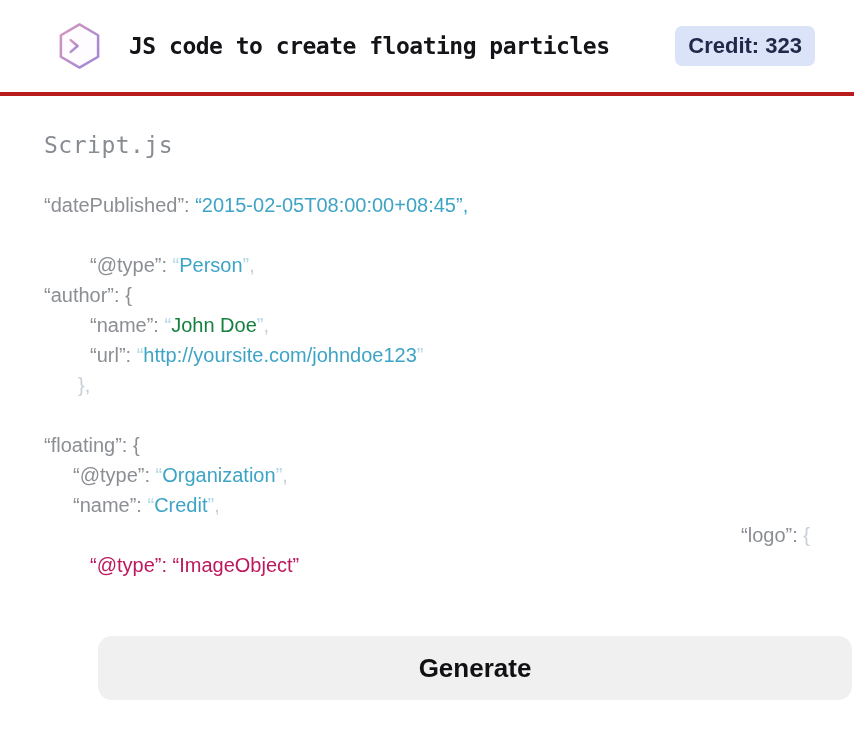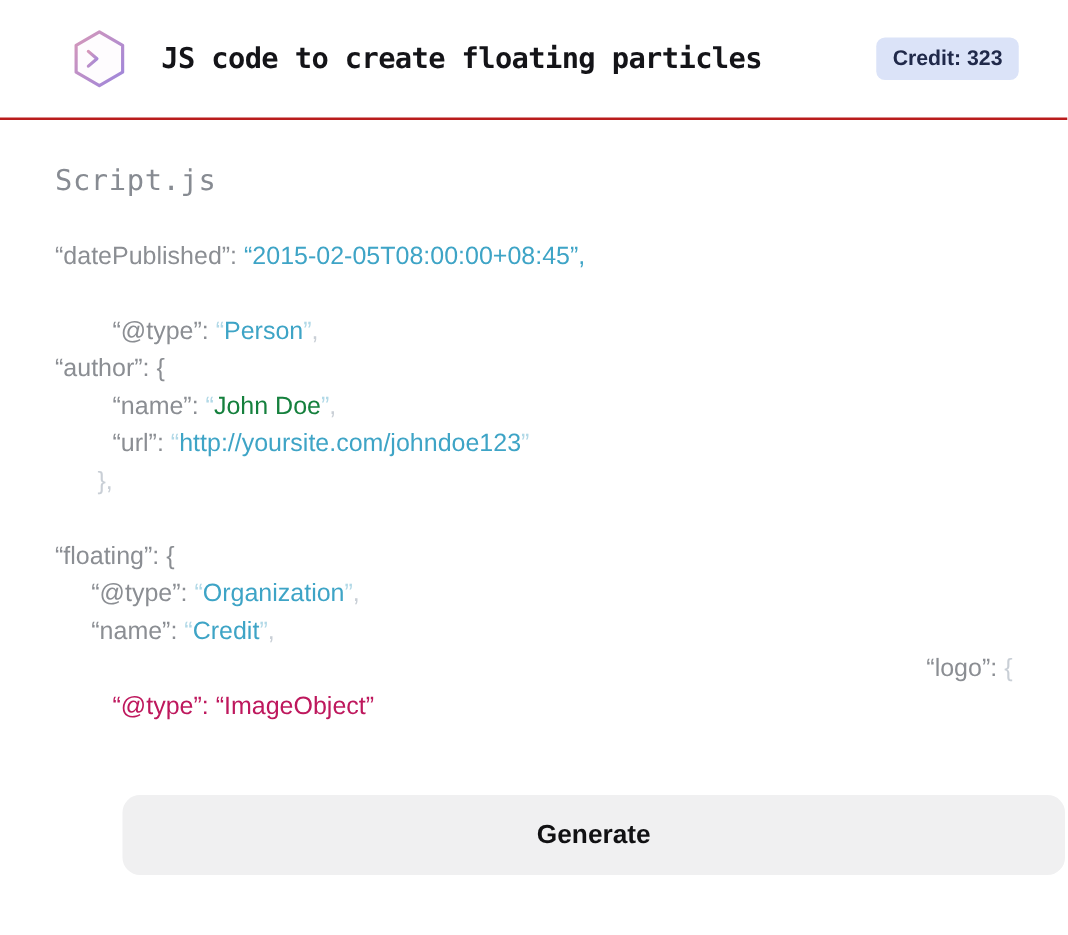--- a/index.html
+++ b/index.html
@@ -4,40 +4,40 @@
 <style>
   * { margin: 0; padding: 0; box-sizing: border-box; }
   html, body { width: 854px; height: 748px; background: #ffffff; overflow: hidden; }
   body { font-family: "Liberation Sans", sans-serif; }
 
   .header {
     height: 96px;
     display: flex;
     align-items: center;
     padding: 0 39px 0 56px;
-    border-bottom: 2px solid #b91c1c;
+    border-bottom: 4px solid #b91c1c;
     background: #ffffff;
   }
   .app-icon { width: 47px; height: 50px; flex: 0 0 auto; }
   .page-title {
     font-family: "DejaVu Sans Mono", monospace;
     font-weight: bold;
     font-size: 23px;
     letter-spacing: -0.5px;
     color: #141418;
     margin-left: 26px;
     flex: 1 1 auto;
     white-space: nowrap;
   }
   .credit-badge {
     flex: 0 0 auto;
     background: #dbe3f8;
     color: #20294a;
     font-weight: bold;
-    font-size: 17px;
+    font-size: 22px;
     padding: 7px 13px;
     border-radius: 7px;
     white-space: nowrap;
   }
 
   .main { padding: 36px 44px 0 44px; }
   .file-title {
     font-family: "DejaVu Sans Mono", monospace;
     font-size: 23px;
     color: #878b92;
@@ -50,21 +50,21 @@
   .generate-button {
     display: block;
     margin: 56px 46px 0 54px;
     width: 754px;
     height: 64px;
     background: #f0f0f1;
     border: none;
     border-radius: 14px;
     font-family: "Liberation Sans", sans-serif;
     font-weight: bold;
-    font-size: 21px;
+    font-size: 26px;
     color: #111113;
     text-align: center;
     cursor: pointer;
   }
 </style>
 </head>
 <body>
 
 <div class="header">
   <svg class="app-icon" viewBox="0 0 48 50" fill="none" xmlns="http://www.w3.org/2000/svg">

